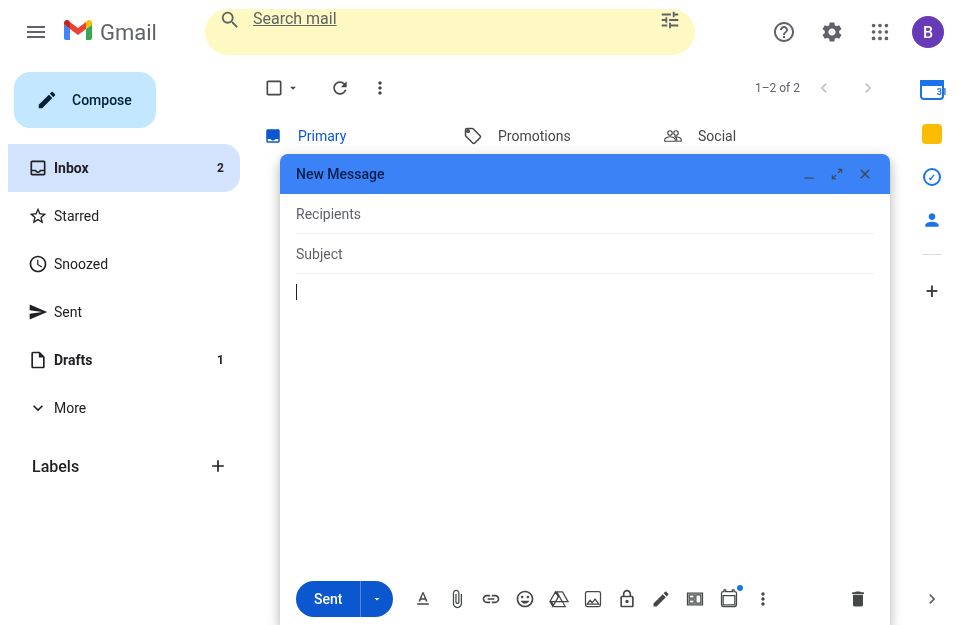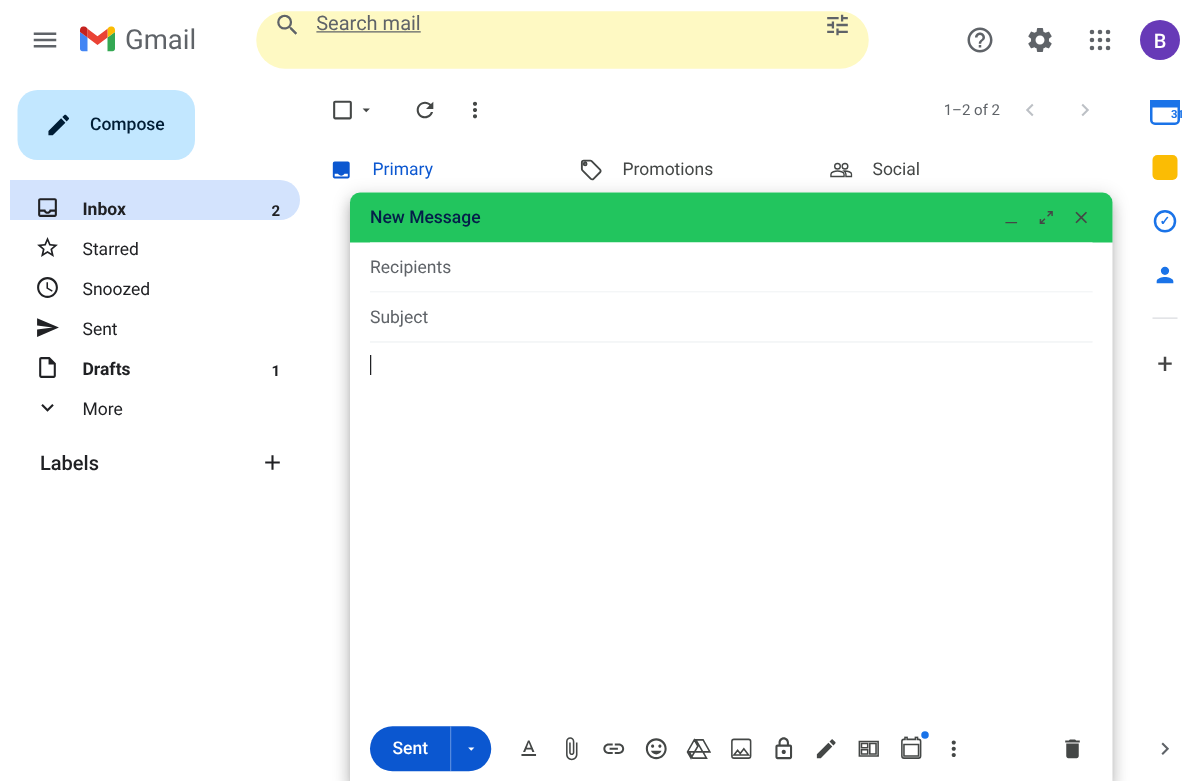--- a/index.html
+++ b/index.html
@@ -1,36 +1,36 @@
 <!DOCTYPE html>
 <html><head>
 <meta charset="utf-8">
 <style>
   * { box-sizing: border-box; margin: 0; padding: 0; font-family: 'Google Sans', Roboto, Arial, sans-serif; }
   body { width: 960px; height: 625px; background: #fff; overflow: hidden; position: relative; }
   
   
   .header { height: 64px; display: flex; align-items: center; padding: 0 16px; gap: 8px; }
   .menu-btn { width: 40px; height: 40px; display: flex; align-items: center; justify-content: center; border-radius: 50%; color: #5f6368; cursor: pointer; }
-  .logo-wrap { display: flex; align-items: center; gap: 8px; margin-right: 40px; }
+  .logo-wrap { display: flex; align-items: flex-start; gap: 8px; margin-right: 40px; }
   .logo-text { font-size: 22px; color: #5f6368; font-weight: 400; }
   .search-bar { flex: 1; max-width: 490px; height: 46px; background: #fef9c3; border-radius: 24px; display: flex; align-items: flex-start; padding: 0 14px; gap: 12px; color: #5f6368; text-decoration: underline; }
   .search-bar input { flex: 1; border: none; background: transparent; font-size: 16px; outline: none; color: #202124; }
   .search-bar input::placeholder { color: #5f6368; }
   .header-right { display: flex; align-items: center; gap: 8px; margin-left: auto; }
   .hicon { width: 40px; height: 40px; display: flex; align-items: center; justify-content: center; color: #5f6368; border-radius: 50%; cursor: pointer; }
   .avatar { width: 32px; height: 32px; border-radius: 50%; background: #673ab7; color: #fff; display: flex; align-items: center; justify-content: center; font-size: 16px; font-weight: 500; margin-left: 4px; }
   
   
   .body-wrap { display: flex; height: calc(100% - 64px); }
   
   
   .sidebar { width: 248px; padding: 8px 0 8px 8px; }
   .compose { display: flex; align-items: center; gap: 14px; background: #c2e7ff; border-radius: 16px; height: 56px; padding: 0 22px; margin: 0 3px 16px 6px; width: 142px; cursor: pointer; font-size: 14px; font-weight: 500; color: #001d35; }
-  .nav-item { display: flex; align-items: flex-end; height: 32px; padding: 0 16px 0 20px; border-radius: 0 16px 16px 0; gap: 18px; font-size: 14px; color: #202124; cursor: pointer; margin-right: 8px; }
+  .nav-item { display: flex; align-items: center; height: 48px; padding: 0 16px 0 20px; border-radius: 0 16px 16px 0; gap: 6px; font-size: 14px; color: #202124; cursor: pointer; margin-right: 8px; }
   .nav-item.active { background: #d3e3fd; font-weight: 700; }
   .nav-item .badge { margin-left: auto; font-size: 12px; }
   .nav-item.bold { font-weight: 700; }
   .nav-icon { width: 20px; display: flex; color: #202124; }
   .labels-head { display: flex; align-items: center; justify-content: space-between; padding: 24px 20px 0 24px; font-size: 16px; font-weight: 500; color: #202124; }
   
   
   .main { flex: 1; background: #fff; border-radius: 16px; margin-right: 56px; position: relative; overflow: hidden; }
   .toolbar { display: flex; align-items: center; height: 48px; padding: 0 16px; }
   .chkwrap { display: flex; align-items: center; gap: 2px; color: #444746; margin-right: 20px; }
@@ -49,21 +49,21 @@
   .cal::before { content: ''; position: absolute; top: -2px; left: -2px; right: -2px; height: 6px; background: #1a73e8; }
   .cal span { font-size: 9px; font-weight: 700; color: #1a73e8; margin-top: 3px; }
   .keep { background: #fbbc04; }
   .tasks { width: 18px; height: 18px; border-radius: 50%; border: 2px solid #1a73e8; position: relative; }
   .tasks::after { content: '✓'; position: absolute; inset: 0; display: flex; align-items: center; justify-content: center; font-size: 10px; color: #1a73e8; font-weight: 900; }
   .plus-add { color: #444; font-size: 22px; font-weight: 400; }
   .expand-arrow { position: absolute; bottom: 16px; right: 18px; color: #5f6368; }
   
   
   .compose-window { position: absolute; left: 280px; top: 154px; width: 610px; bottom: 0; background: #fff; border-radius: 8px 8px 0 0; box-shadow: 0 8px 10px 1px rgba(0,0,0,.14), 0 3px 14px 2px rgba(0,0,0,.12), 0 5px 5px -3px rgba(0,0,0,.2); display: flex; flex-direction: column; z-index: 10; }
-  .compose-head { height: 40px; background: #22c55e; border-radius: 8px 8px 0 0; display: flex; align-items: center; padding: 0 16px; font-size: 14px; font-weight: 500; color: #041e49; }
+  .compose-head { height: 40px; background: #3b82f6; border-radius: 8px 8px 0 0; display: flex; align-items: center; padding: 0 16px; font-size: 14px; font-weight: 500; color: #041e49; }
   .compose-head-actions { margin-left: auto; display: flex; gap: 10px; color: #444746; }
   .chead-btn { cursor: pointer; width: 18px; height: 18px; display: flex; align-items: center; justify-content: center; }
   .compose-field { margin: 0 16px; height: 40px; border-bottom: 1px solid #eceff1; display: flex; font-size: 14px; color: #5f6368; }
   .compose-field input { border: none; outline: none; width: 100%; font-size: 14px; }
   .compose-field input::placeholder { color: #5f6368; }
   .compose-body { flex: 1; padding: 10px 16px; font-size: 14px; position: relative; }
   .text-cursor { display: inline-block; width: 1px; height: 16px; background: #202124; }
   .text-caret { position: absolute; left: 740px; top: 326px; }
   
   .compose-toolbar { height: 52px; display: flex; align-items: center; padding: 0 16px; gap: 2px; }

